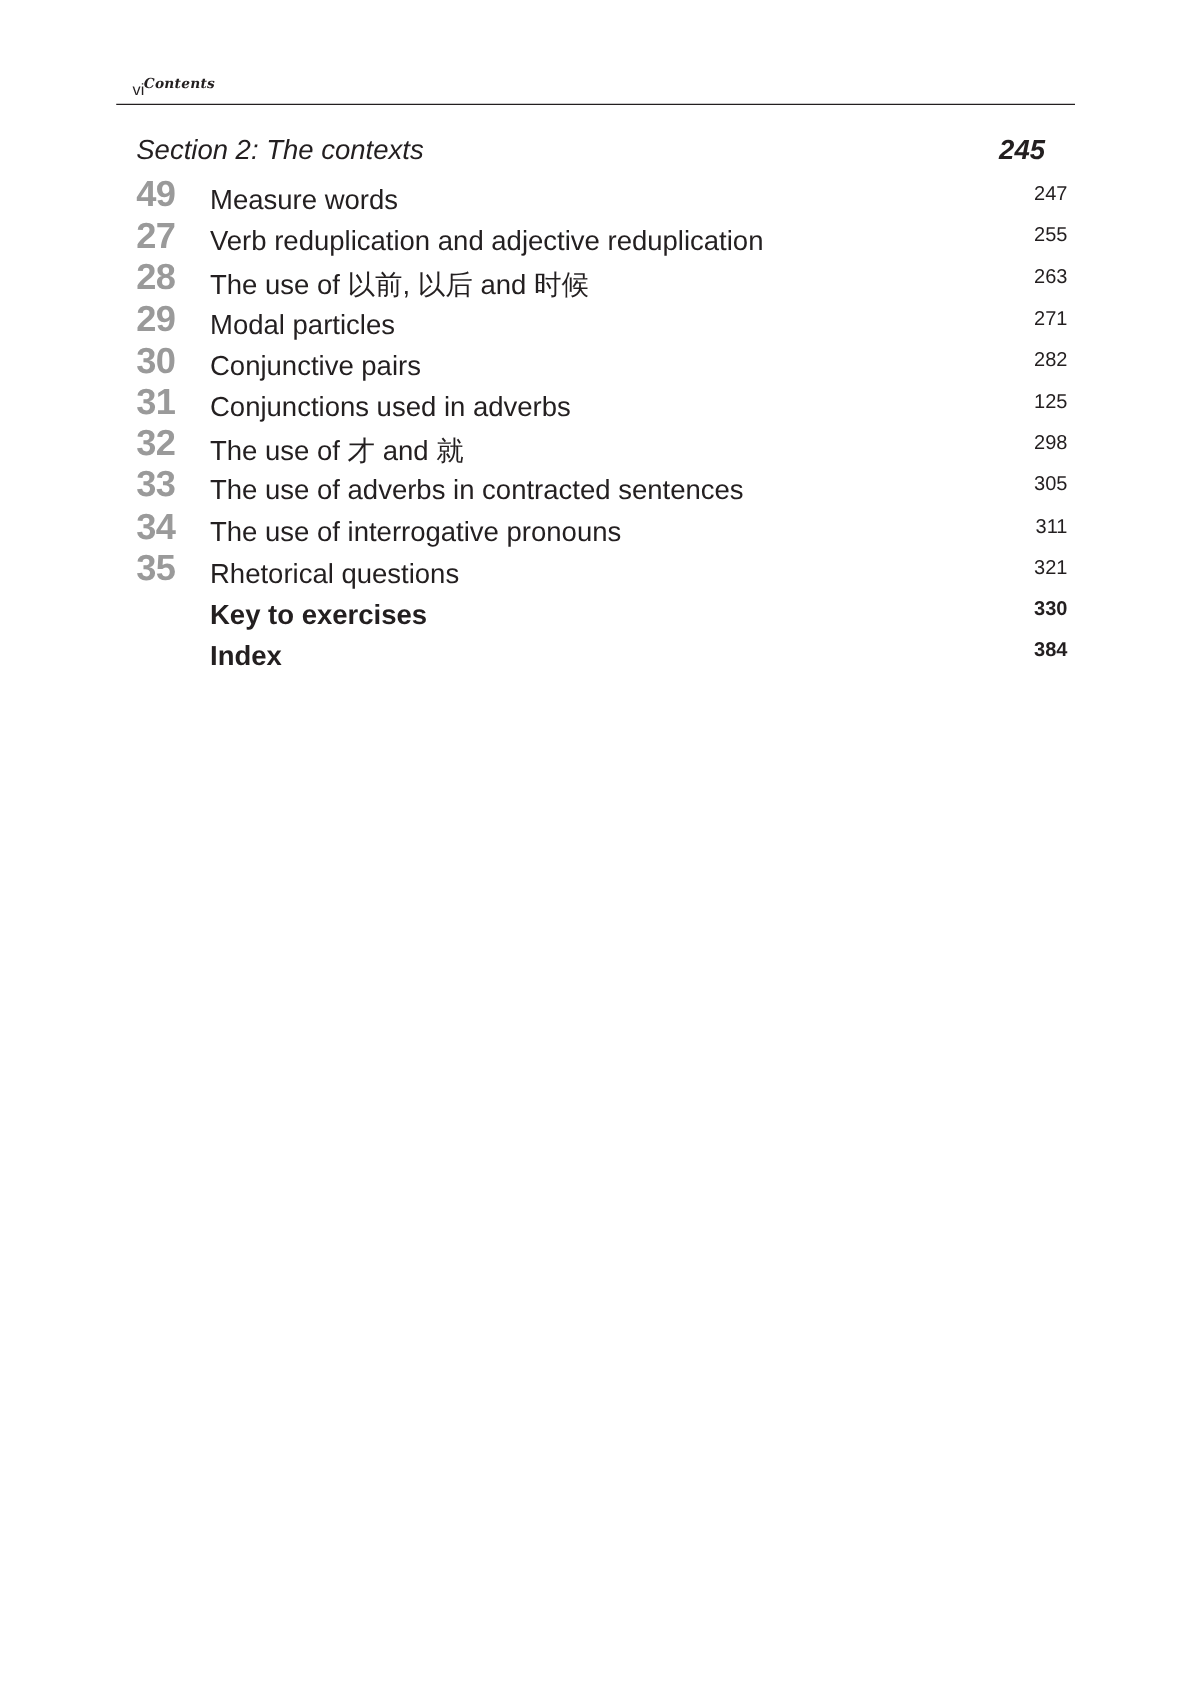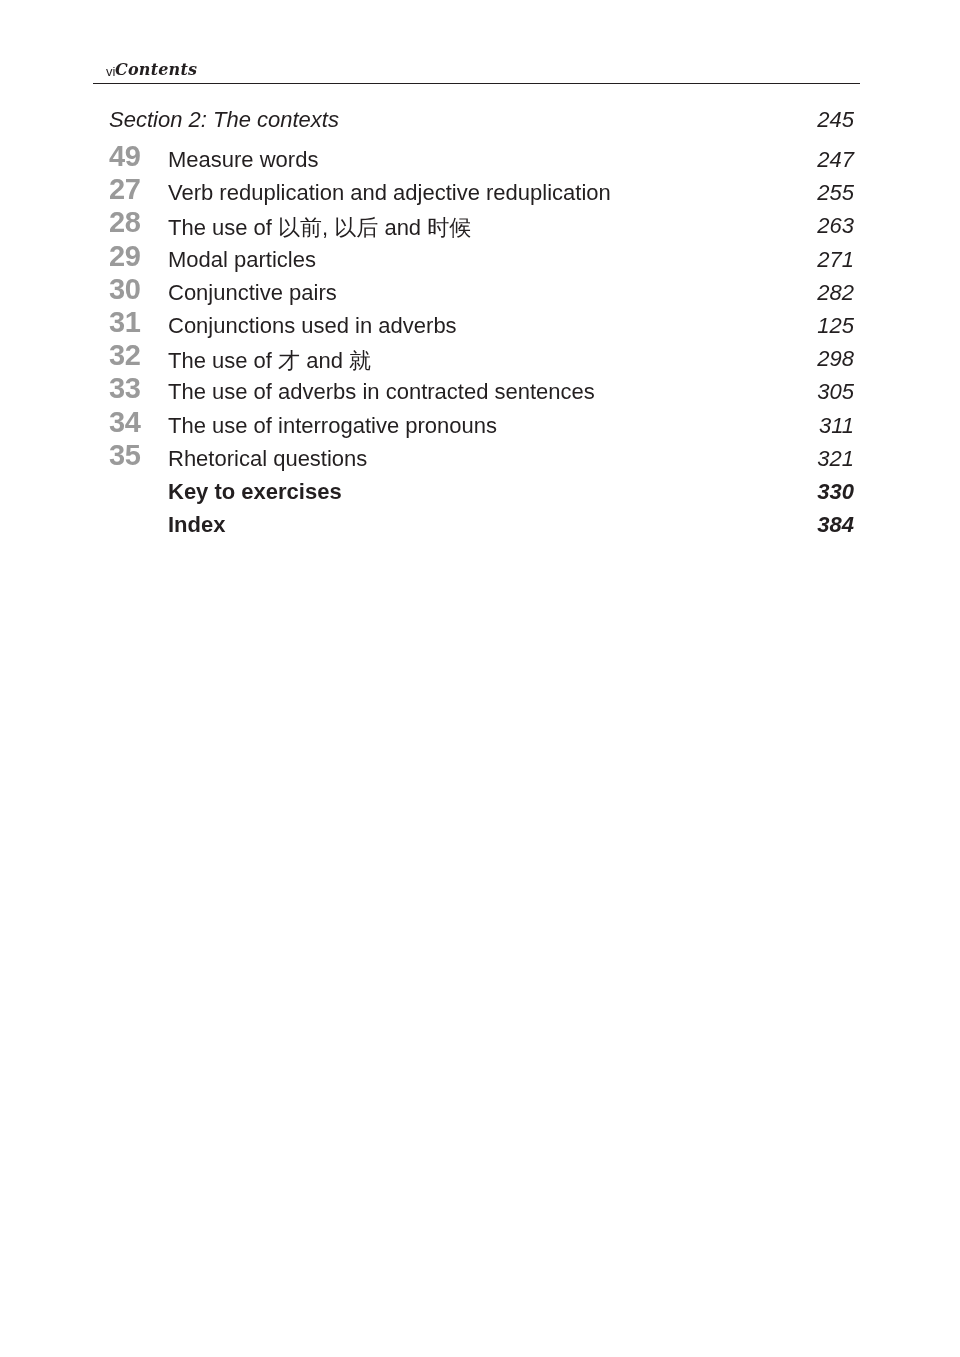--- a/index.html
+++ b/index.html
@@ -9,38 +9,38 @@
       font-family: "Liberation Sans", sans-serif; color: #231f20;
     }
     .running-head {
       position: absolute; left: 93px; top: 60px; width: 767px; height: 23px;
       border-bottom: 1.5px solid #231f20;
     }
     .folio { position: absolute; left: 13px; top: 4px; font-size: 13px; color: #231f20; }
     .head-title {
       position: absolute; left: 22px; top: 0px;
       font-family: "DejaVu Serif", serif; font-weight: bold; font-style: italic;
-      font-size: 16px; letter-spacing: 0.2px; text-align: center;
+      font-size: 11px; letter-spacing: 0.2px; text-align: center;
     }
     .section-row {
       position: absolute; left: 109px; top: 107px; width: 745px; height: 28px;
       font-size: 22px; font-style: italic;
     }
     .section-title { position: absolute; left: 0; top: 0; }
-    .section-page { position: absolute; right: 0; top: 0; font-weight: normal; }
+    .section-page { position: absolute; right: 18px; top: 0; font-weight: bold; }
     .toc {
       position: absolute; left: 109px; top: 142px; width: 745px;
     }
     .toc-row { position: relative; height: 33.2px; }
     .ch-num {
       position: absolute; left: 0; top: -2px; font-size: 29px; font-weight: bold;
       color: #9a9a9a; letter-spacing: -0.5px;
     }
     .ch-title { position: absolute; left: 59px; top: 5px; font-size: 22px; color: #231f20; }
-    .ch-page { position: absolute; right: 0; top: 5px; font-size: 22px; color: #231f20; font-style: italic; }
+    .ch-page { position: absolute; right: 0; top: 5px; font-size: 16px; color: #231f20; }
     .toc-row.bold .ch-title, .toc-row.bold .ch-page { font-weight: bold; }
   </style>
 </head>
 <body>
 
 <div class="running-head">
   <span class="folio">vi</span>
   <span class="head-title">Contents</span>
 </div>
 

